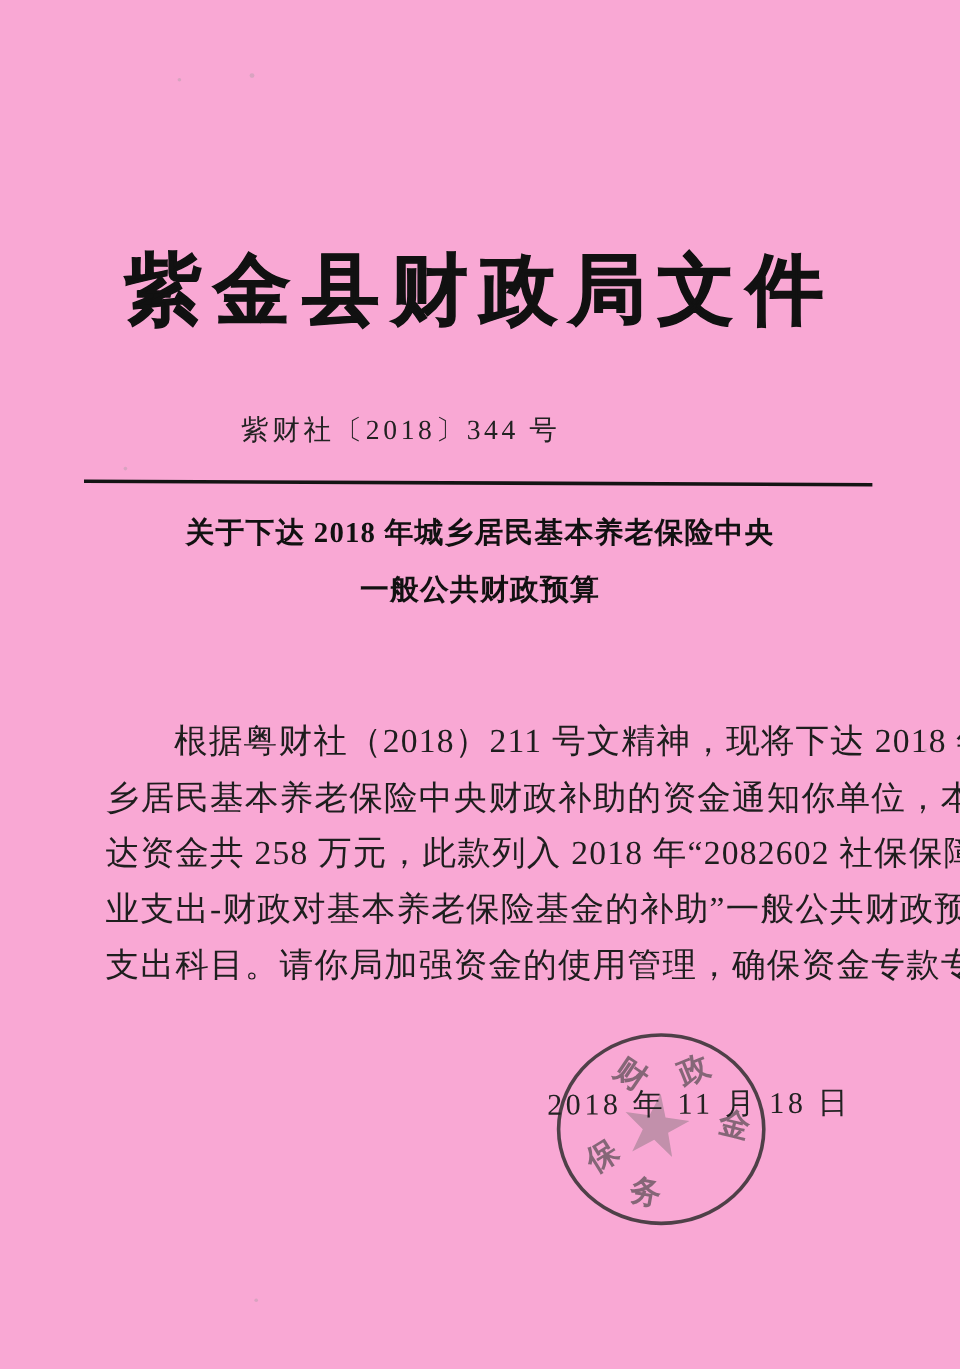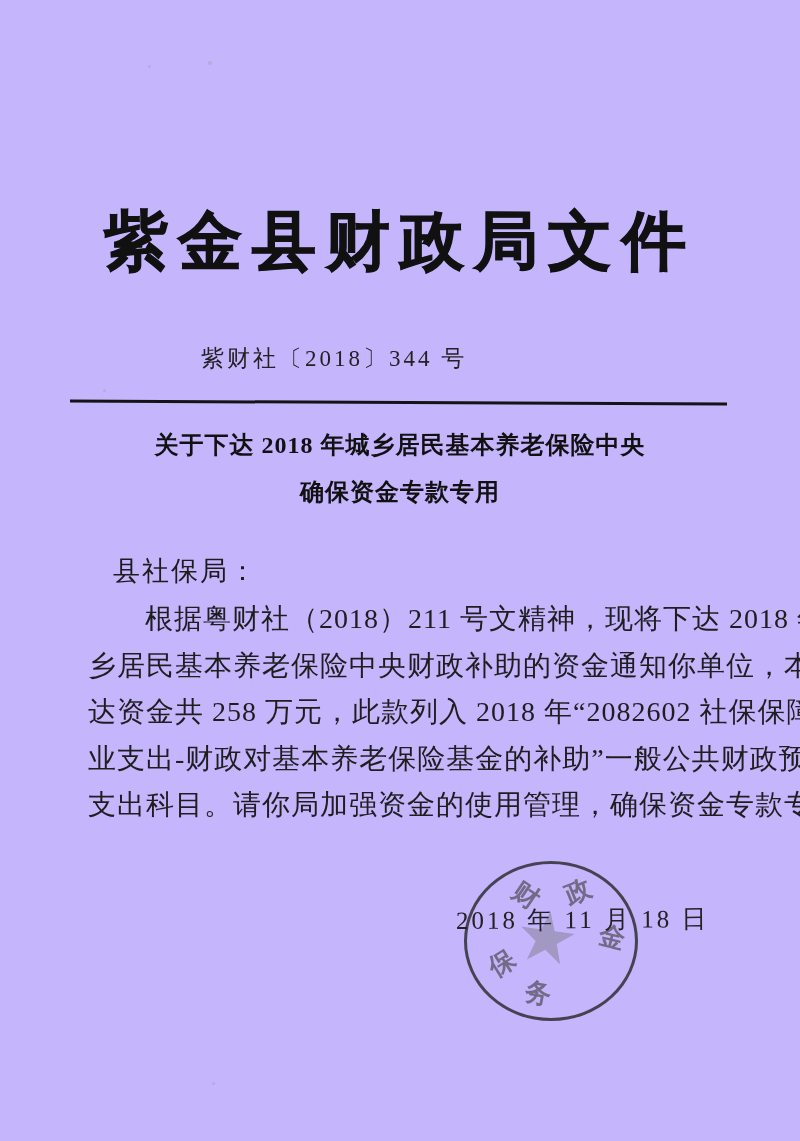--- a/index.html
+++ b/index.html
@@ -1,19 +1,19 @@
 <!DOCTYPE html>
 <html><head>
 <meta charset="utf-8">
 <style>
   html,body{margin:0;padding:0;background:#e8e8e8;}
   .page{
     position:relative;
     width:800px;height:1141px;
-    background:#c4b5fd;
+    background:#f9a8d4;
     margin:0 auto;
     overflow:hidden;
     font-family:"Liberation Serif","DejaVu Serif",serif;
     color:#1c1c1c;
   }
   
   .doc-title{
     position:absolute;top:198px;left:0;width:800px;
     text-align:center;
     font-size:64px;font-weight:bold;
@@ -104,24 +104,23 @@
 <div class="page">
 
   <div class="doc-title">紫金县财政局文件</div>
 
   <div class="doc-number">紫财社〔2018〕344 号</div>
 
   <div class="rule"></div>
 
   <div class="subject">
     <div>关于下达 2018 年城乡居民基本养老保险中央</div>
-    <div>确保资金专款专用</div>
+    <div>一般公共财政预算</div>
   </div>
 
-  <div class="salutation">县社保局：</div>
 
   <div class="body-block">
     <div class="body-line first">根据粤财社（2018）211 号文精神，现将下达 2018 年城</div>
     <div class="body-line">乡居民基本养老保险中央财政补助的资金通知你单位，本次下</div>
     <div class="body-line">达资金共 258 万元，此款列入 2018 年“2082602 社保保障和就</div>
     <div class="body-line">业支出-财政对基本养老保险基金的补助”一般公共财政预算</div>
     <div class="body-line">支出科目。请你局加强资金的使用管理，确保资金专款专用。</div>
   </div>
 
   <div class="doc-date">2018 年 11 月 18 日</div>

